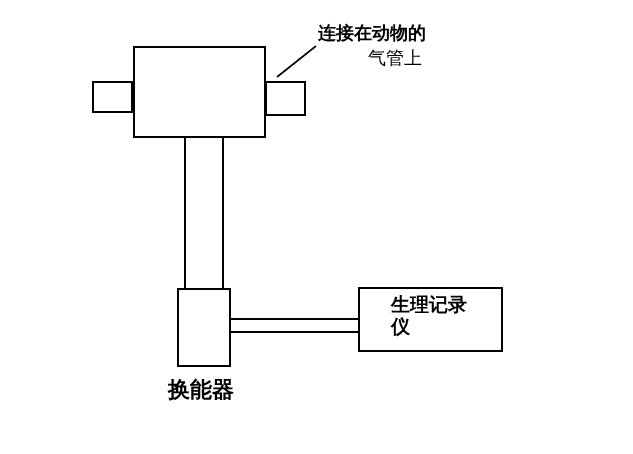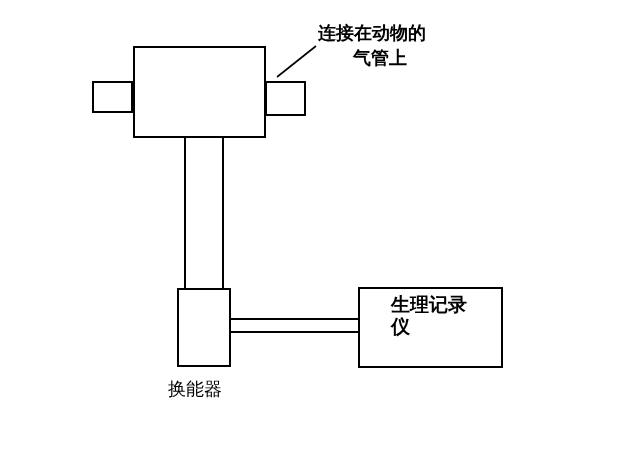--- a/index.html
+++ b/index.html
@@ -34,21 +34,21 @@
   }
   .transducer-box { left: 177px; top: 288px; width: 54px; height: 79px; }
   .cable {
     position: absolute;
     left: 231px; top: 318px; width: 127px; height: 15px;
     box-sizing: border-box;
     border-top: 2px solid #000000;
     border-bottom: 2px solid #000000;
   }
   .recorder-box {
-    left: 358px; top: 287px; width: 145px; height: 81px;
+    left: 358px; top: 287px; width: 145px; height: 65px;
     padding: 5px 8px 0 31px;
     font-size: 19px;
     font-weight: bold;
     line-height: 22px;
   }
   .leader-svg {
     position: absolute;
     left: 0; top: 0;
     width: 633px; height: 454px;
     pointer-events: none;
@@ -56,31 +56,31 @@
   .annot-line1 {
     position: absolute;
     left: 318px; top: 23px;
     font-size: 18px;
     font-weight: bold;
     line-height: 20px;
     white-space: nowrap;
   }
   .annot-line2 {
     position: absolute;
-    left: 353px; top: 48px;
+    left: 368px; top: 48px;
     font-size: 18px;
-    font-weight: bold;
+    font-weight: normal;
     line-height: 20px;
     white-space: nowrap;
   }
   .transducer-label {
     position: absolute;
     left: 168px; top: 377px;
-    font-size: 18px;
-    font-weight: normal;
+    font-size: 22px;
+    font-weight: bold;
     line-height: 25px;
     white-space: nowrap;
   }
   .recorder-text-line { white-space: nowrap; }
 </style>
 </head>
 <body>
 
 <div class="canvas">
 

